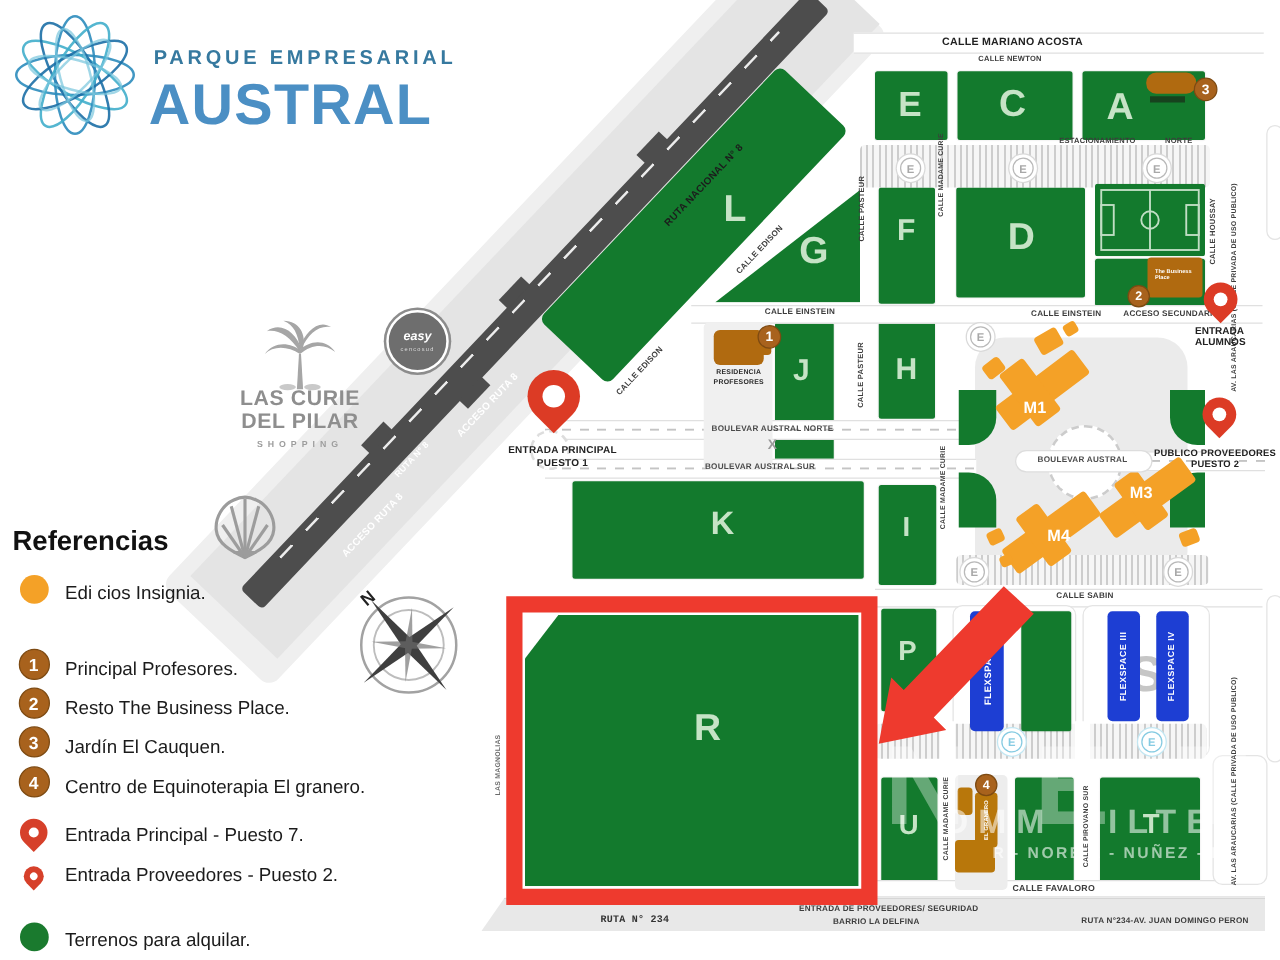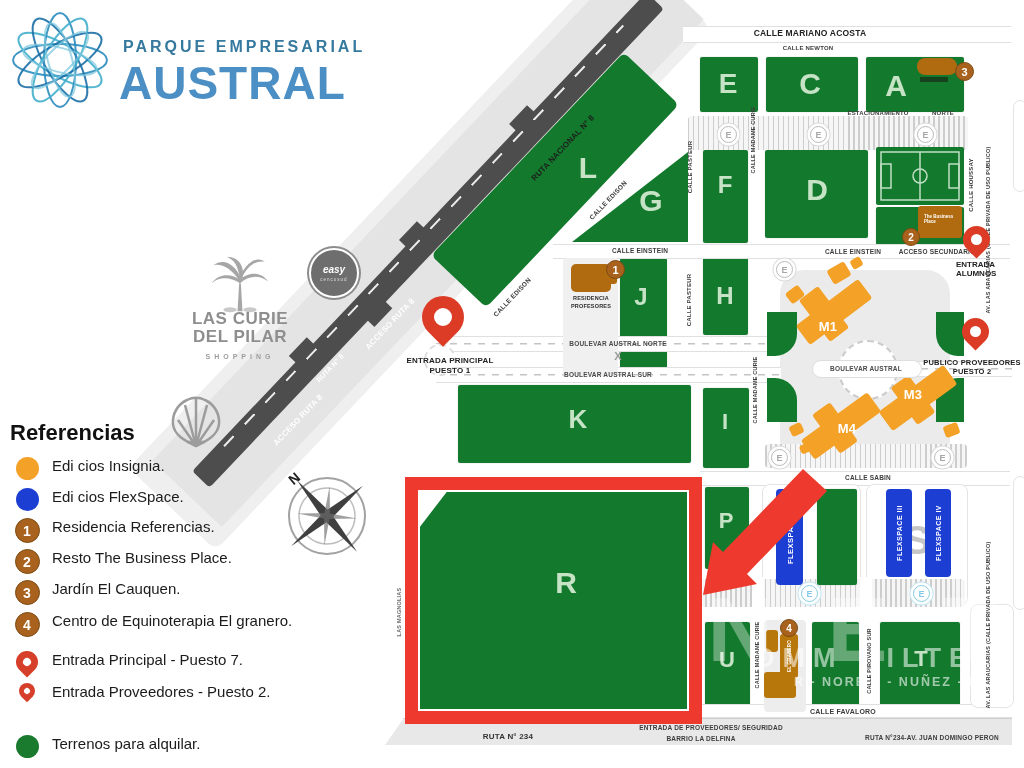--- a/index.html
+++ b/index.html
@@ -20,21 +20,21 @@
   .ob{position:absolute;background:#f4a127;border-radius:3px;z-index:7;}
   .bb{position:absolute;background:#b06a10;border-radius:3px;z-index:7;}
   .badge{position:absolute;border-radius:50%;background:#a8621d;border:1px solid #7d4a12;color:#fff;font-weight:bold;display:flex;align-items:center;justify-content:center;z-index:12;}
   .pin{position:absolute;background:#dc3b25;border-radius:50% 50% 50% 0;transform:rotate(-45deg);z-index:40;}
   .pin::after{content:"";position:absolute;inset:28%;background:#fff;border-radius:50%;}
   .card{position:absolute;background:#fff;border:1px solid #e4e4e4;border-radius:8px;z-index:3;}
   .flexb{position:absolute;background:#1d3ed3;border-radius:4px;z-index:7;}
   .wm{position:absolute;transform:translate(-50%,-50%);color:rgba(255,255,255,.5);font-weight:bold;white-space:nowrap;z-index:26;}
   .wedge{position:absolute;background:#137a2d;z-index:3;}
   
-  .lrow{position:absolute;left:10px;display:flex;align-items:flex-start;height:26px;z-index:45;}
+  .lrow{position:absolute;left:10px;display:flex;align-items:flex-end;height:26px;z-index:45;}
   .icol{width:34px;display:flex;justify-content:center;align-items:center;}
   .ltext{font-size:15px;color:#1b1b1b;margin-left:8px;}
   .lcirc{width:23px;height:23px;border-radius:50%;display:inline-block;}
   .lbadge{width:23px;height:23px;border-radius:50%;background:#a8621d;border:1px solid #7d4a12;color:#fff;font-size:14px;font-weight:bold;display:inline-flex;align-items:center;justify-content:center;}
   .lpin{display:inline-block;position:relative;border-radius:50% 50% 50% 0;transform:rotate(-45deg);background:#d6402a;}
   .lpin::after{content:"";position:absolute;inset:30%;background:#fff;border-radius:50%;}
 </style>
 </head>
 <body>
 
@@ -313,21 +313,21 @@
   <div class="lbl" style="left:640px;top:250px;font-size:6.5px;">CALLE EINSTEIN</div>
   <div class="lbl" style="left:853px;top:251px;font-size:6.5px;">CALLE EINSTEIN</div>
   <div class="lbl" style="left:937px;top:251px;font-size:6.5px;">ACCESO SECUNDARIO</div>
   <div class="lbl" style="left:618px;top:343px;font-size:6.5px;color:#4a4a4a;">BOULEVAR AUSTRAL NORTE</div>
   <div class="lbl" style="left:618px;top:356px;font-size:11px;color:#9a9a9a;">X</div>
   <div class="lbl" style="left:608px;top:374px;font-size:6.5px;color:#4a4a4a;">BOULEVAR AUSTRAL SUR</div>
   <div class="lbl" style="left:866px;top:368px;font-size:6.5px;color:#4a4a4a;">BOULEVAR AUSTRAL</div>
   <div class="lbl" style="left:868px;top:477px;font-size:6.5px;">CALLE SABIN</div>
   <div class="lbl v" style="left:869px;top:661px;font-size:5.5px;">CALLE PIROVANO SUR</div>
   <div class="lbl" style="left:843px;top:711px;font-size:7px;">CALLE FAVALORO</div>
-  <div class="lbl" style="left:508px;top:736px;font-size:8px;color:#333;">RUTA N° 234</div>
+  <div class="lbl" style="left:508px;top:736px;font-size:8px;color:#333;font-family:Liberation Mono, monospace;">RUTA N° 234</div>
   <div class="lbl" style="left:711px;top:727px;font-size:6.5px;">ENTRADA DE PROVEEDORES/ SEGURIDAD</div>
   <div class="lbl" style="left:701px;top:738px;font-size:6.5px;">BARRIO LA DELFINA</div>
   <div class="lbl" style="left:932px;top:737px;font-size:6.5px;">RUTA N°234-AV. JUAN DOMINGO PERON</div>
 
   <div class="wm" style="left:880px;top:630px;font-size:90px;letter-spacing:55px;color:rgba(255,255,255,.35);">NET</div>
   <div class="wm" style="left:878px;top:658px;font-size:27px;letter-spacing:8px;color:rgba(255,255,255,.55);">OMM BILTER</div>
   <div class="wm" style="left:887px;top:682px;font-size:12.5px;letter-spacing:2px;color:rgba(255,255,255,.6);">R - NORE A - NUÑEZ - D</div>
 
   <div class="abs" style="left:685px;top:455px;z-index:31;">
     <svg width="145" height="155" viewBox="0 0 145 155">
@@ -347,31 +347,25 @@
   <div class="lbl" style="left:972px;top:371px;font-size:7.5px;color:#222;z-index:41;">PUESTO 2</div>
 
   <div class="abs" style="left:10px;top:420px;font-size:22px;font-weight:bold;color:#111;z-index:45;">Referencias</div>
 
   <div class="lrow" style="top:457px;">
     <span class="icol">
         <span class="lcirc" style="background:#f4a127;"></span>
       </span>
     <span class="ltext">Edi cios Insignia.</span>
   </div>
-  <div class="lrow" style="top:488px;">
-    <span class="icol">
-        <span class="lcirc" style="background:#1d3ed3;"></span>
-      </span>
-    <span class="ltext">Edi cios FlexSpace.</span>
-  </div>
   <div class="lrow" style="top:518px;">
     <span class="icol">
         <span class="lbadge">1</span>
       </span>
-    <span class="ltext">Residencia Referencias.</span>
+    <span class="ltext">Principal Profesores.</span>
   </div>
   <div class="lrow" style="top:549px;">
     <span class="icol">
         <span class="lbadge">2</span>
       </span>
     <span class="ltext">Resto The Business Place.</span>
   </div>
   <div class="lrow" style="top:580px;">
     <span class="icol">
         <span class="lbadge">3</span>

